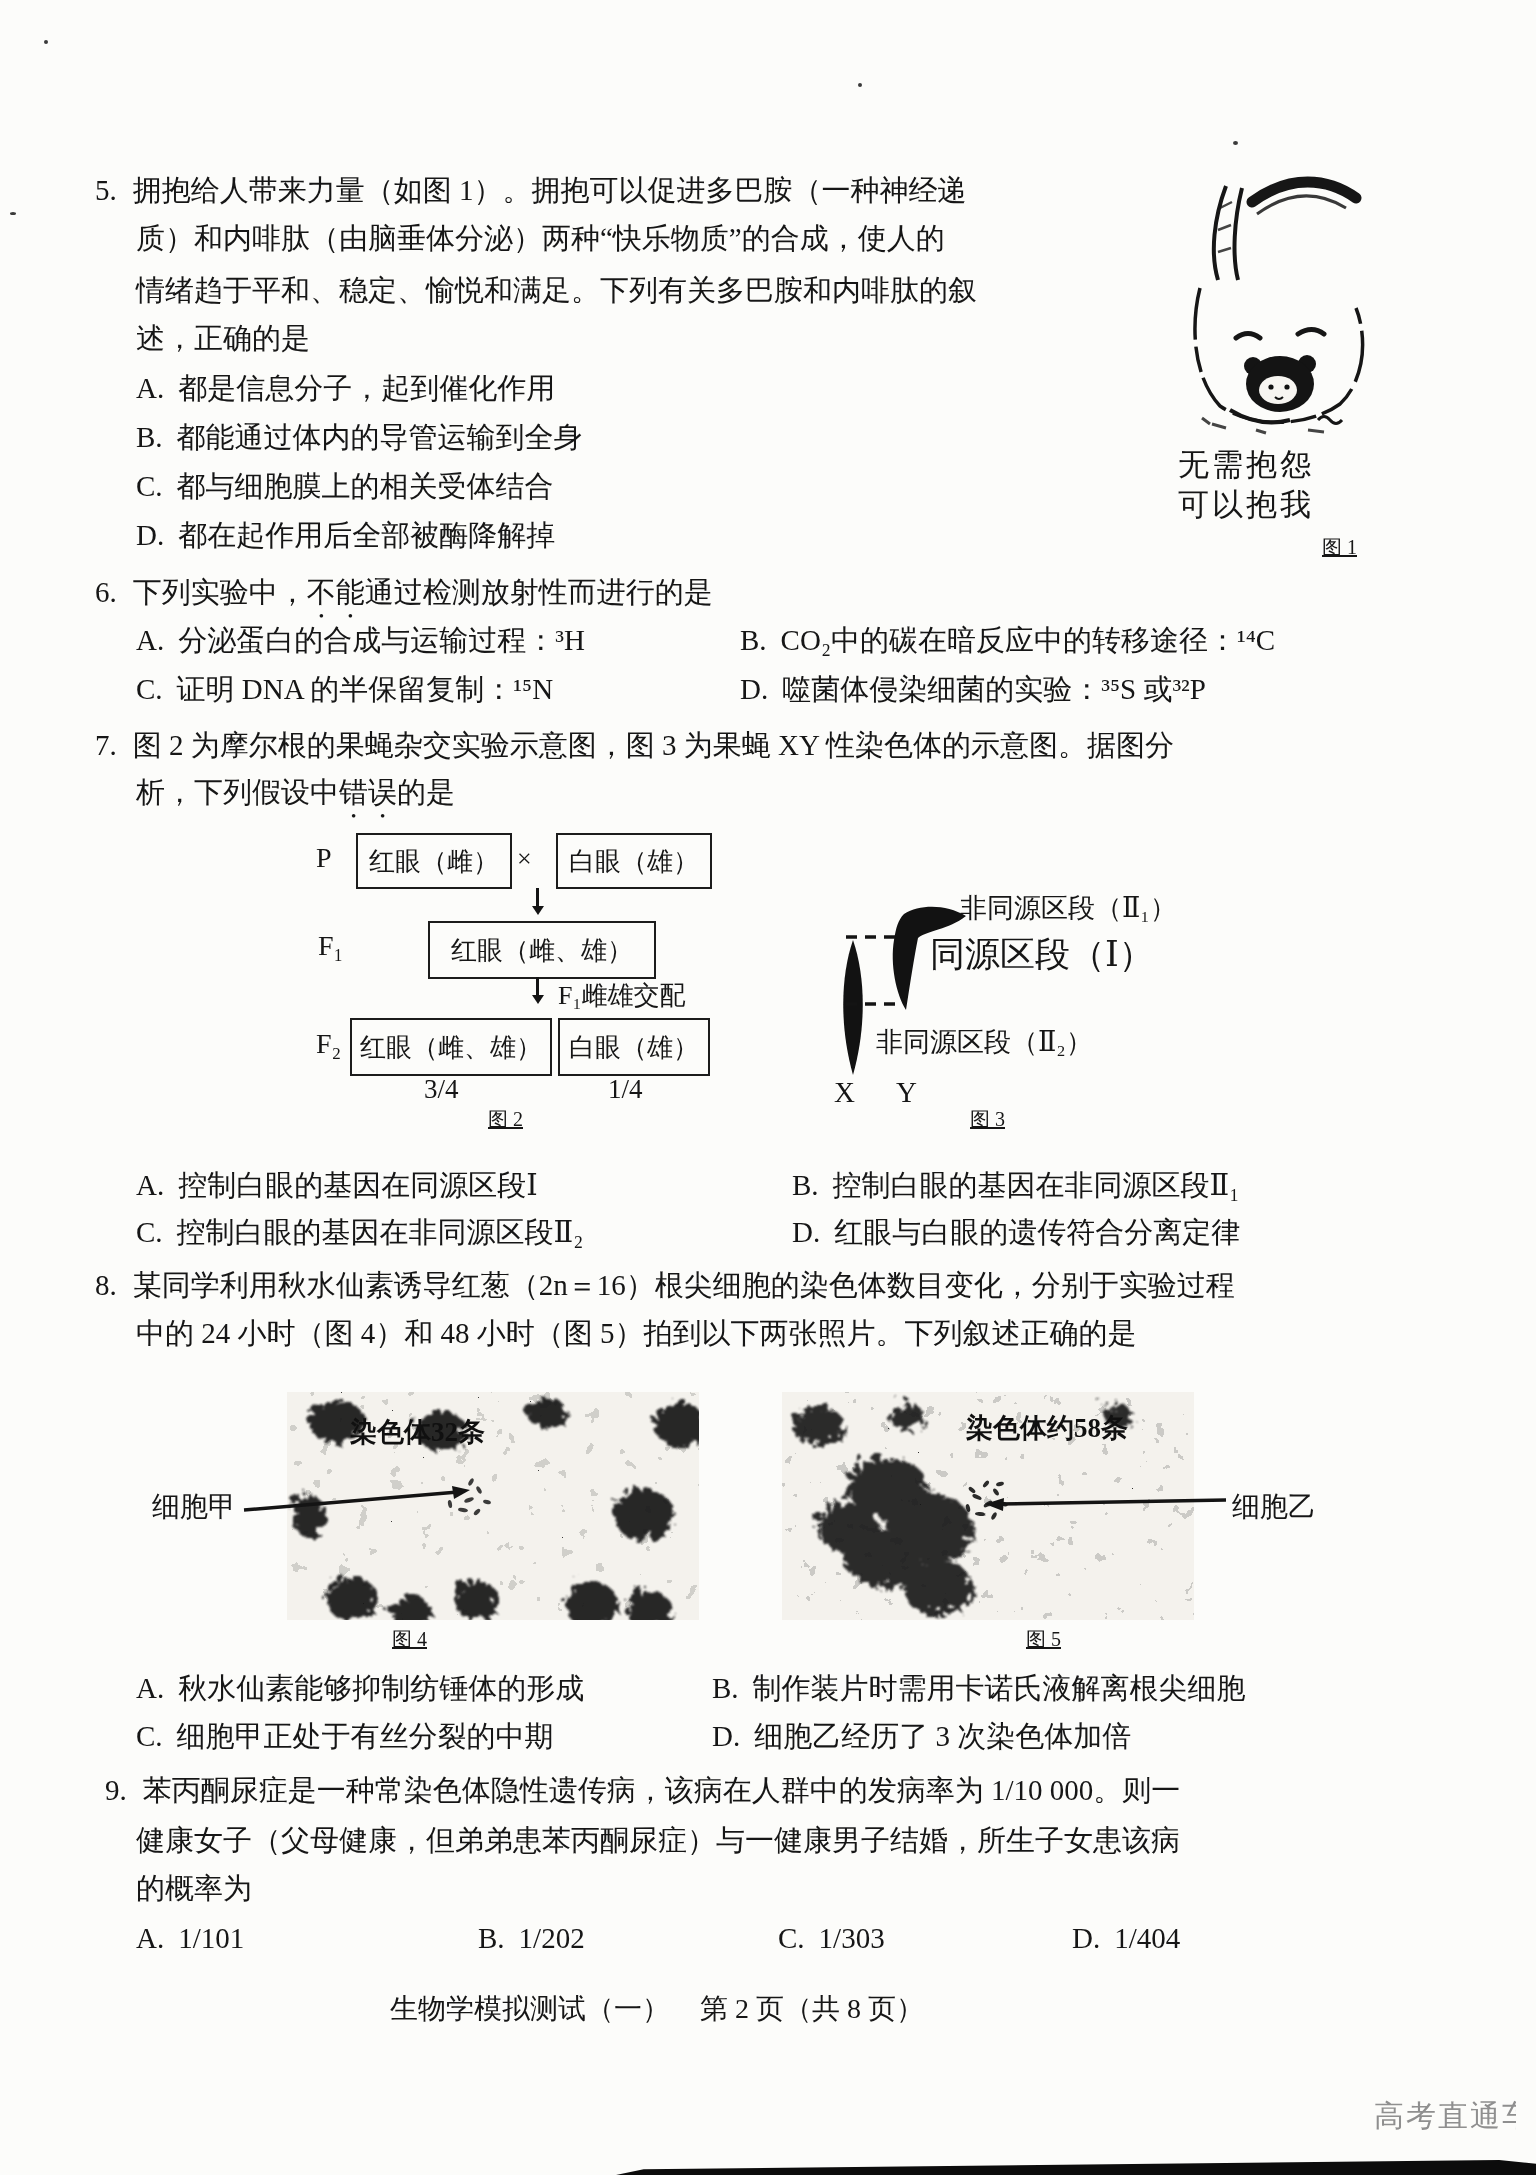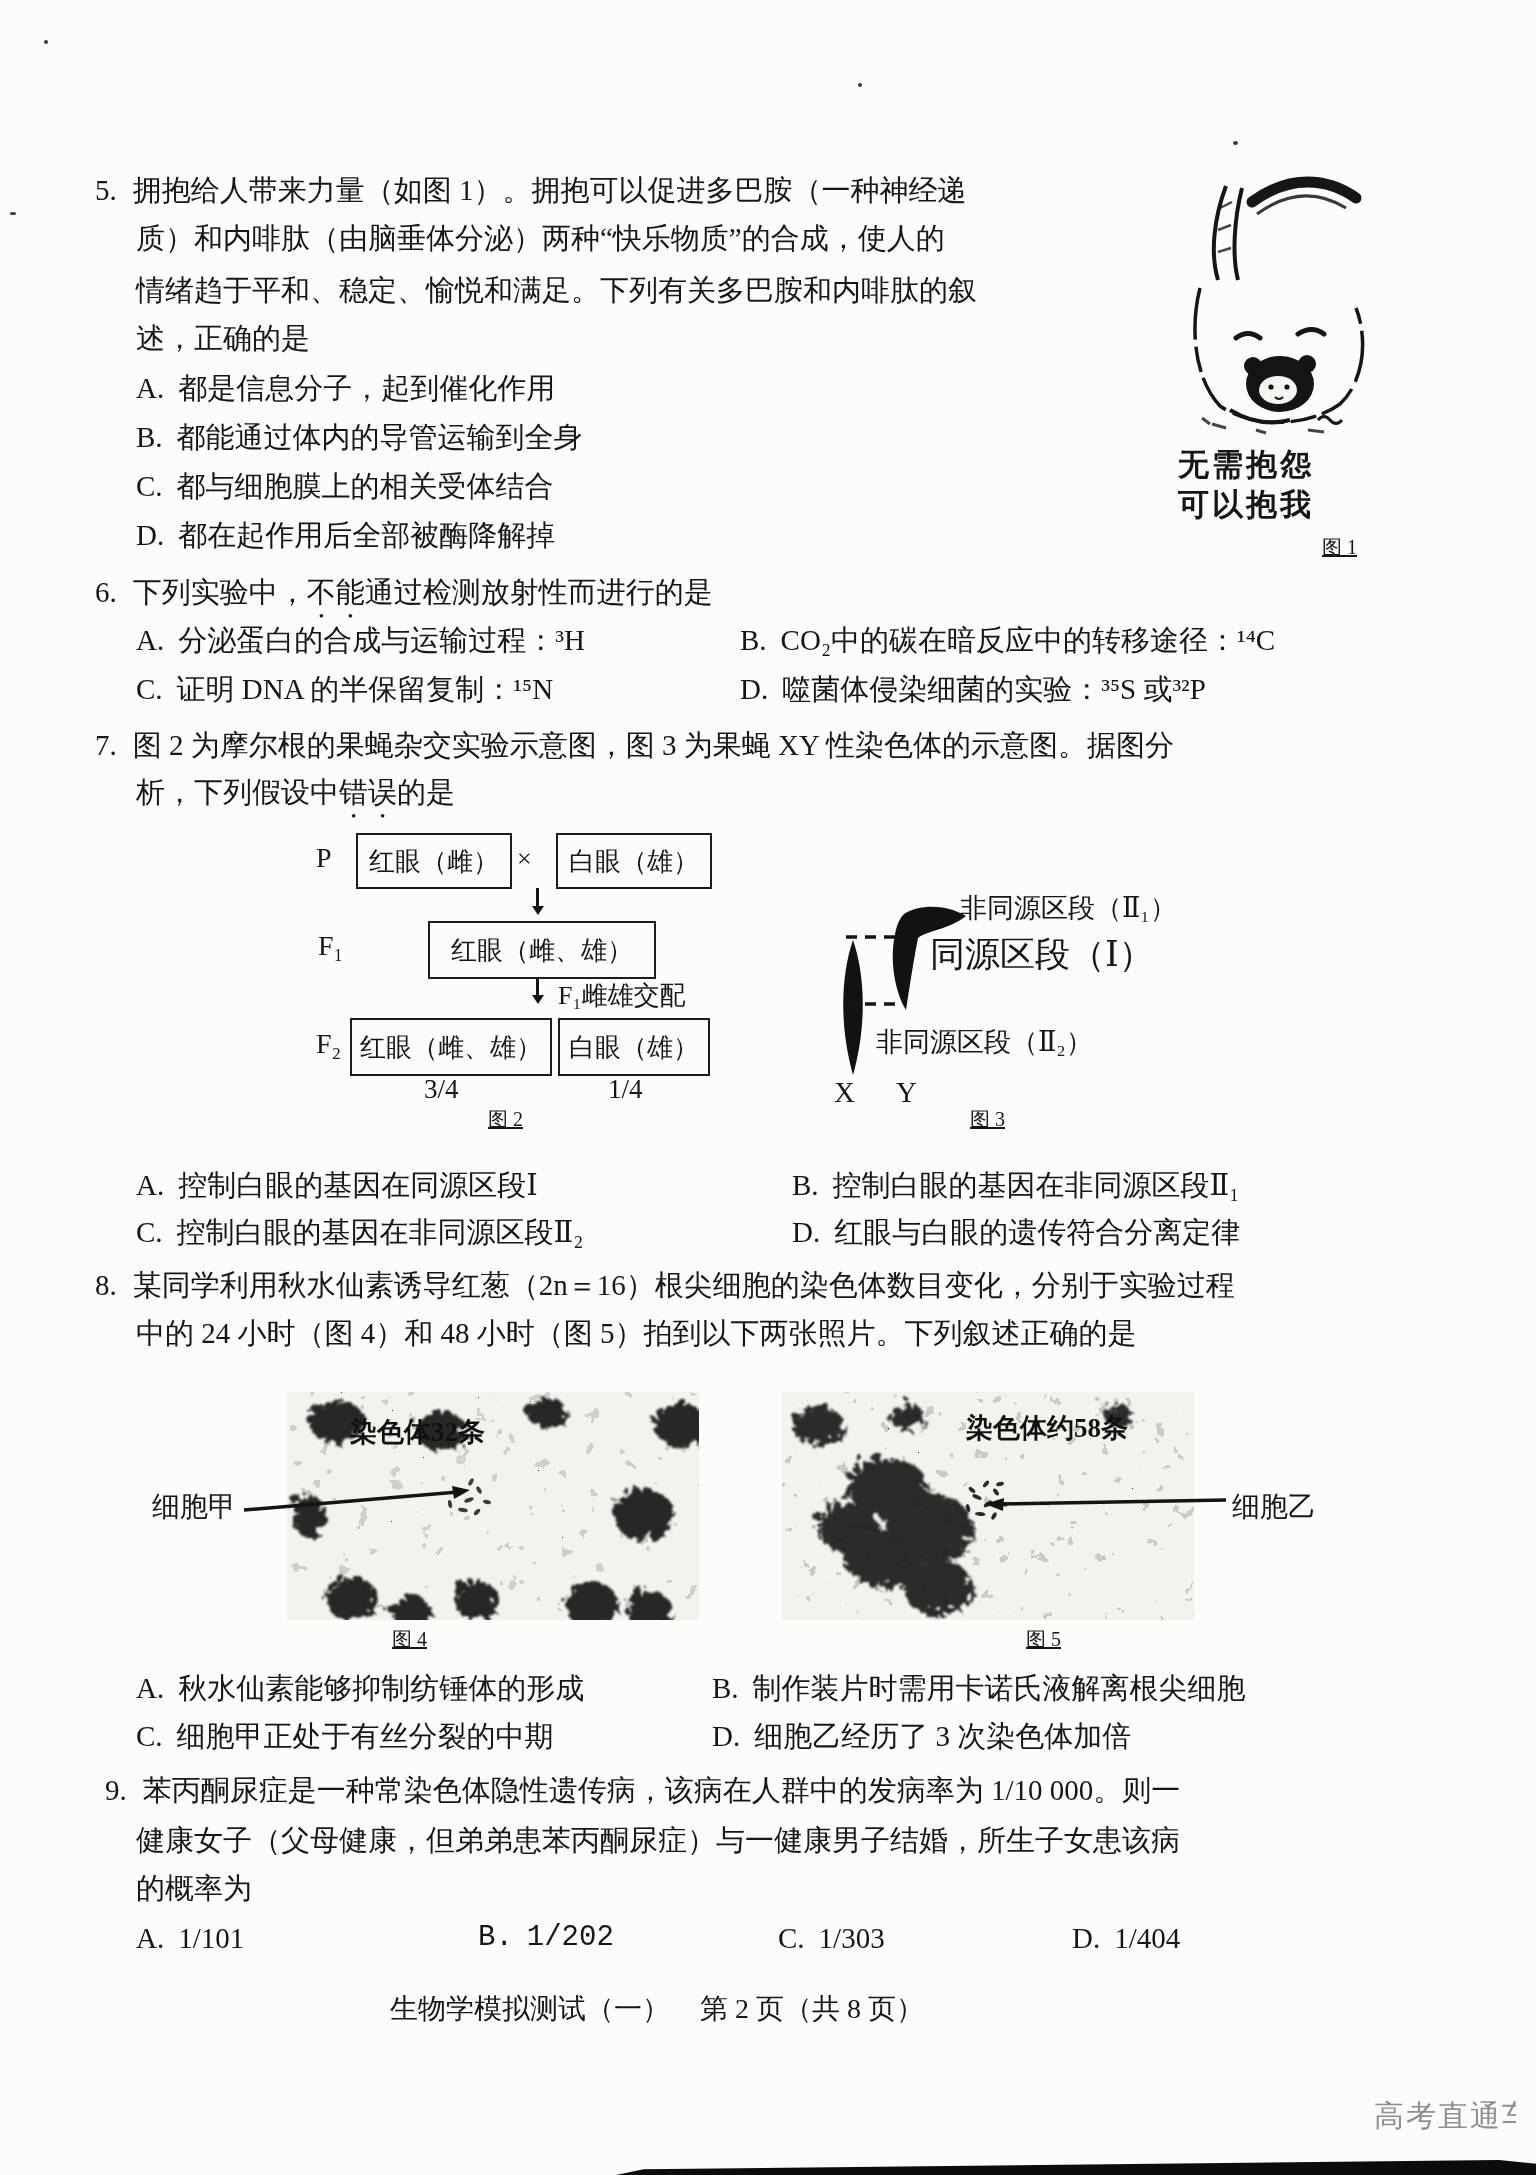--- a/index.html
+++ b/index.html
@@ -22,21 +22,21 @@
         font-size:26px;white-space:nowrap;background:#fcfcfa;text-align:right;}
   .glabel{position:absolute;font-size:28px;white-space:nowrap;}
   .varrow{position:absolute;width:0;height:20px;border-left:3px solid #141414;}
   .varrow::after{content:"";position:absolute;left:-7px;top:18px;border:6px solid transparent;border-top:9px solid #141414;}
   .smalltext{position:absolute;font-size:26px;white-space:nowrap;}
   
   .micro{position:absolute;width:412px;height:228px;overflow:hidden;}
   .micro svg{position:absolute;left:0;top:0;width:100%;height:100%;}
   .photo-label{position:absolute;font-size:27px;font-weight:600;color:#101010;white-space:nowrap;}
   .caption{position:absolute;font-size:20px;white-space:nowrap;text-decoration:underline;}
-  .slogan{position:absolute;font-size:31px;font-weight:700;letter-spacing:3px;
+  .slogan{position:absolute;font-size:31px;font-weight:400;letter-spacing:3px;
           font-family:"DejaVu Sans","Liberation Sans",sans-serif;white-space:nowrap;}
   .footer-text{position:absolute;font-size:28px;white-space:nowrap;}
   .watermark{position:absolute;left:1374px;top:2096px;width:142px;overflow:hidden;
              font-size:30px;color:#8f8f8f;white-space:nowrap;letter-spacing:2px;}
   .speck{position:absolute;background:#3a3a3a;border-radius:50%;}
   .bottom-strip{position:absolute;left:616px;top:2160px;width:920px;height:15px;background:#0c0c0c;
                 clip-path:polygon(0 100%,3% 62%,96% 0,100% 25%,100% 100%);}
   .arrow-svg{position:absolute;overflow:visible;}
 </style>
 </head>
@@ -314,21 +314,21 @@
 
   <div>
     <div class="line" style="left:105px;top:1768px;">
       <span class="qnum">9.</span><span>苯丙酮尿症是一种常染色体隐性遗传病，该病在人群中的发病率为 1/10 000。则一</span>
     </div>
     <div class="line" style="left:136px;top:1818px;">健康女子（父母健康，但弟弟患苯丙酮尿症）与一健康男子结婚，所生子女患该病</div>
     <div class="line" style="left:136px;top:1866px;">的概率为</div>
     <div class="line" style="left:136px;top:1916px;">
       <span class="optlab">A.</span><span>1/101</span>
     </div>
-    <div class="line" style="left:478px;top:1916px;font-family:Liberation Mono, monospace;">
+    <div class="line" style="left:478px;top:1916px;">
       <span class="optlab">B.</span><span>1/202</span>
     </div>
     <div class="line" style="left:778px;top:1916px;">
       <span class="optlab">C.</span><span>1/303</span>
     </div>
     <div class="line" style="left:1072px;top:1916px;">
       <span class="optlab">D.</span><span>1/404</span>
     </div>
   </div>
 

